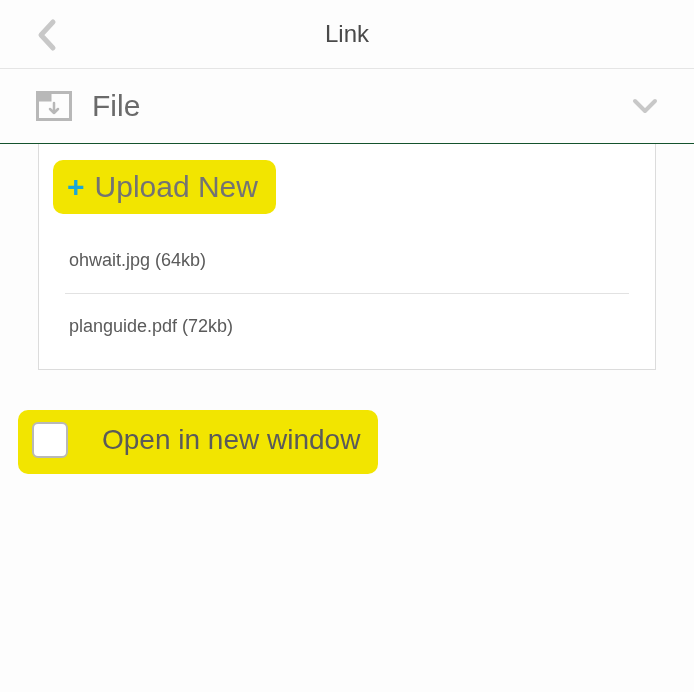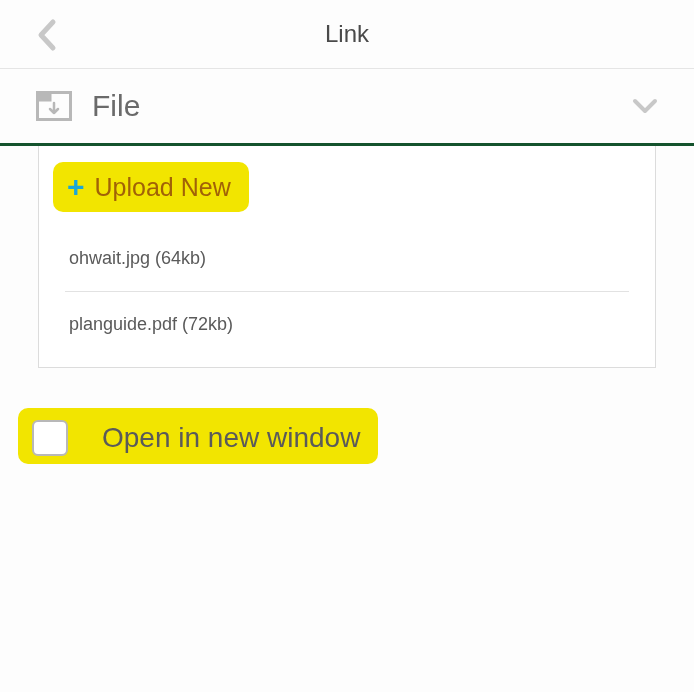--- a/index.html
+++ b/index.html
@@ -27,21 +27,21 @@
       text-align: center;
       font-size: 24px;
       color: #4a4a4a;
       font-weight: 400;
       margin-left: -26px;
     }
     .type-row {
       display: flex;
       align-items: center;
       padding: 20px 36px;
-      border-bottom: 3px solid #14532d;
+      border-bottom: 1px solid #14532d;
       cursor: pointer;
     }
     .folder-icon {
       margin-right: 20px;
     }
     .folder-icon svg { display: block; }
     .type-label {
       font-size: 30px;
       color: #6a6a6a;
       flex: 1;
@@ -66,41 +66,41 @@
       cursor: pointer;
     }
     .plus {
       color: #1ca7d6;
       font-size: 30px;
       font-weight: 600;
       margin-right: 10px;
       line-height: 1;
     }
     .upload-text {
-      color: #a16207;
-      font-size: 25px;
+      color: #737373;
+      font-size: 30px;
     }
     .file-item {
       margin: 0 26px;
       padding: 22px 4px;
       font-size: 18px;
       color: #5a5a5a;
       border-bottom: 1px solid #e2e2e2;
       cursor: pointer;
     }
     .file-item:last-child { border-bottom: none; }
     .checkbox-row {
       margin: 40px 0 0 18px;
     }
     .checkbox-hl {
       display: inline-flex;
       align-items: center;
       background: #f2e500;
       border-radius: 10px;
-      padding: 12px 18px 8px 14px;
+      padding: 12px 18px 16px 14px;
       cursor: pointer;
     }
     .checkbox {
       width: 36px;
       height: 36px;
       border: 2px solid #b8b8b8;
       border-radius: 6px;
       background: #fff;
       margin-right: 34px;
     }

